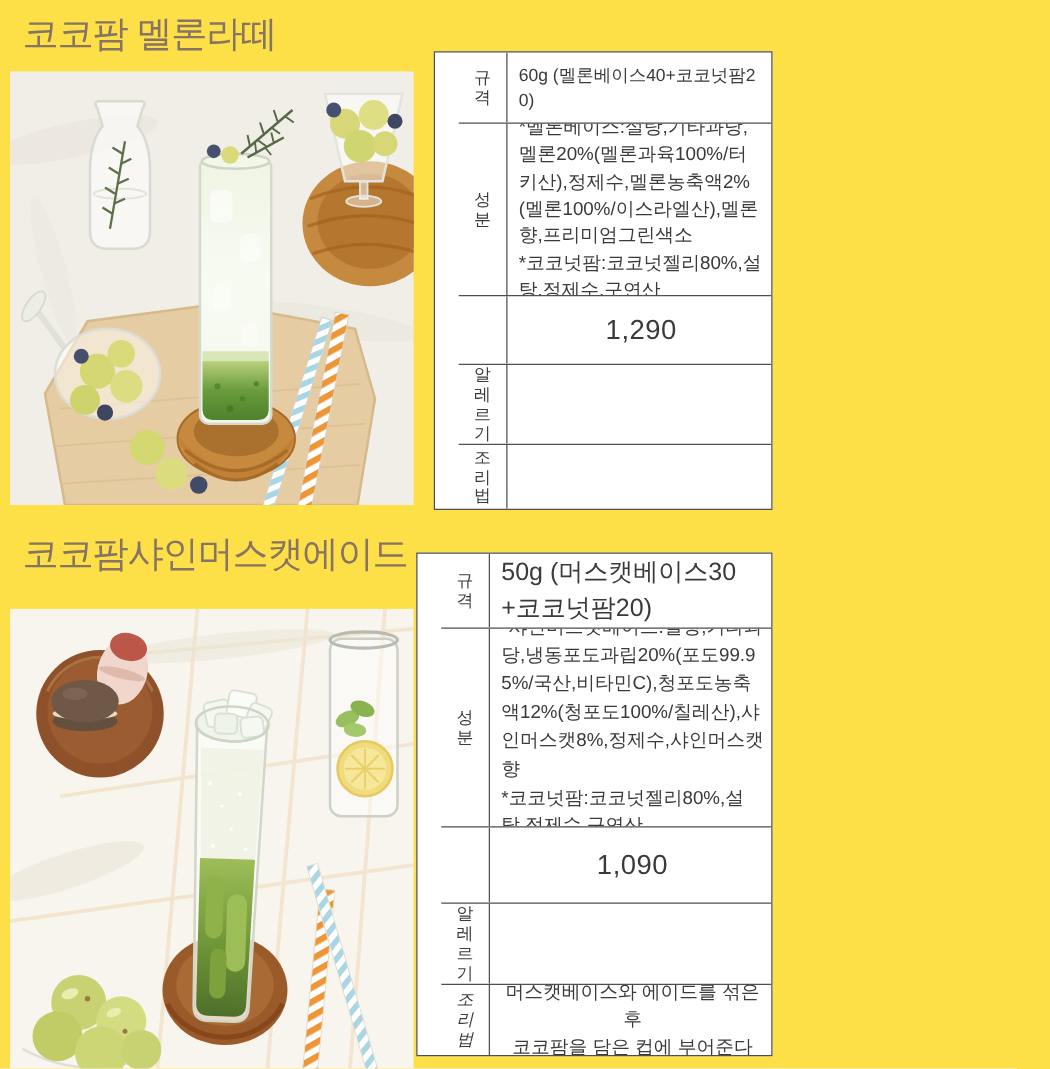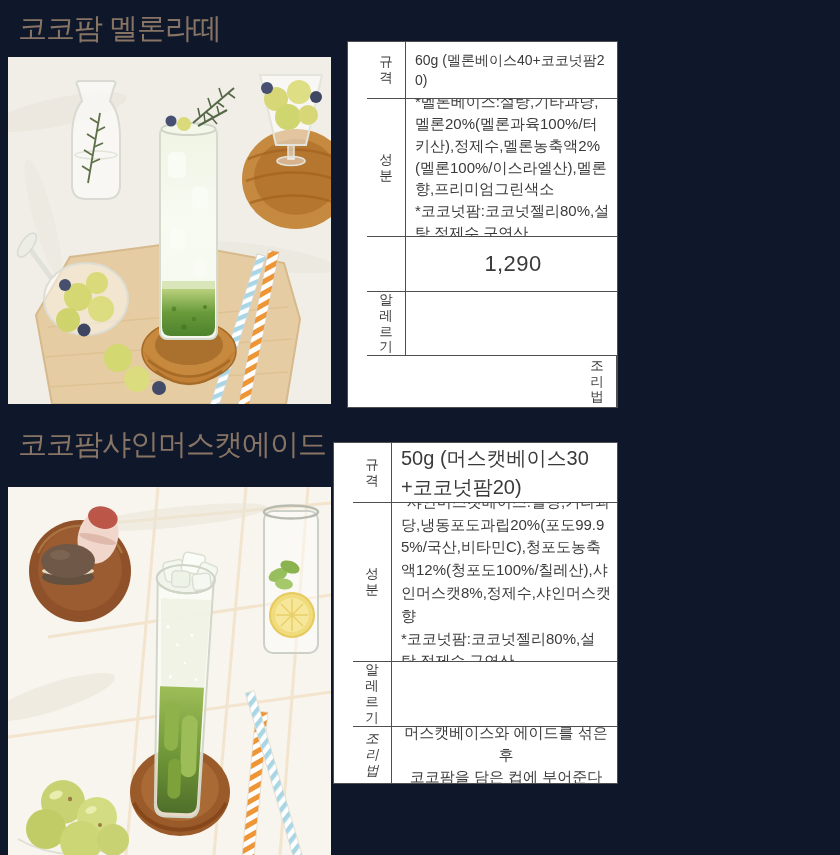--- a/index.html
+++ b/index.html
@@ -1,31 +1,31 @@
 <!DOCTYPE html>
 <html><head>
 <meta charset="utf-8">
 <style>
   html,body { margin:0; padding:0; background:#ffffff; }
   .page {
-    position:relative; width:840px; height:855px; background:#0f172a;
+    position:relative; width:840px; height:855px; background:#fde047;
     font-family:"Liberation Sans","DejaVu Sans",sans-serif; color:#3a3a3a;
     overflow:hidden;
   }
   .title {
     position:absolute; left:18px; margin:0;
     font-size:29px; font-weight:500; letter-spacing:-1px;
     color:#877465; line-height:1.1; white-space:nowrap;
   }
   .photo { position:absolute; left:8px; }
   .photo svg { display:block; }
 
   .ptable { position:absolute; background:#fff; border:1px solid #4f4f4f; box-sizing:content-box;padding-left:19px; }
   .trow { display:flex; border-bottom:1px solid #4f4f4f; box-sizing:border-box; overflow:hidden; }
-  .trow:last-child { border-bottom:none;justify-content:flex-end; }
+  .trow:last-child { border-bottom:none; }
   .tlabel {
     flex:0 0 39px; width:39px; border-right:1px solid #4f4f4f; box-sizing:border-box;
     display:flex; align-items:center; justify-content:center;
   }
   .tlabel span {
     display:block; width:1.15em; font-size:13.5px; line-height:1.18;
     text-align:center; word-break:break-all; color:#3a3a3a;
   }
   .tvalue {
     flex:1 1 auto; display:flex; align-items:center;
@@ -319,20 +319,26 @@
         </div>
       <div class="tvalue" style="font-size:20px;">50g (머스캣베이스30+코코넛팜20)</div>
     </div>
     <div class="trow" style="height:159px;">
       <div class="tlabel">
           <span>성분</span>
         </div>
       <div class="tvalue" style="line-height:1.52;">*샤인머스캣베이스:설탕,기타과당,냉동포도과립20%(포도99.95%/국산,비타민C),청포도농축액12%(청포도100%/칠레산),샤인머스캣8%,정제수,샤인머스캣향
 *코코넛팜:코코넛젤리80%,설탕,정제수,구연산</div>
     </div>
+    <div class="trow" style="height:61px;">
+      <div class="tlabel">
+          <span></span>
+        </div>
+      <div class="tvalue center price">1,090</div>
+    </div>
     <div class="trow" style="height:65px;">
       <div class="tlabel">
           <span>알레르기</span>
         </div>
       <div class="tvalue"></div>
     </div>
     <div class="trow" style="height:56px;">
       <div class="tlabel italic-label">
           <span>조리법</span>
         </div>

